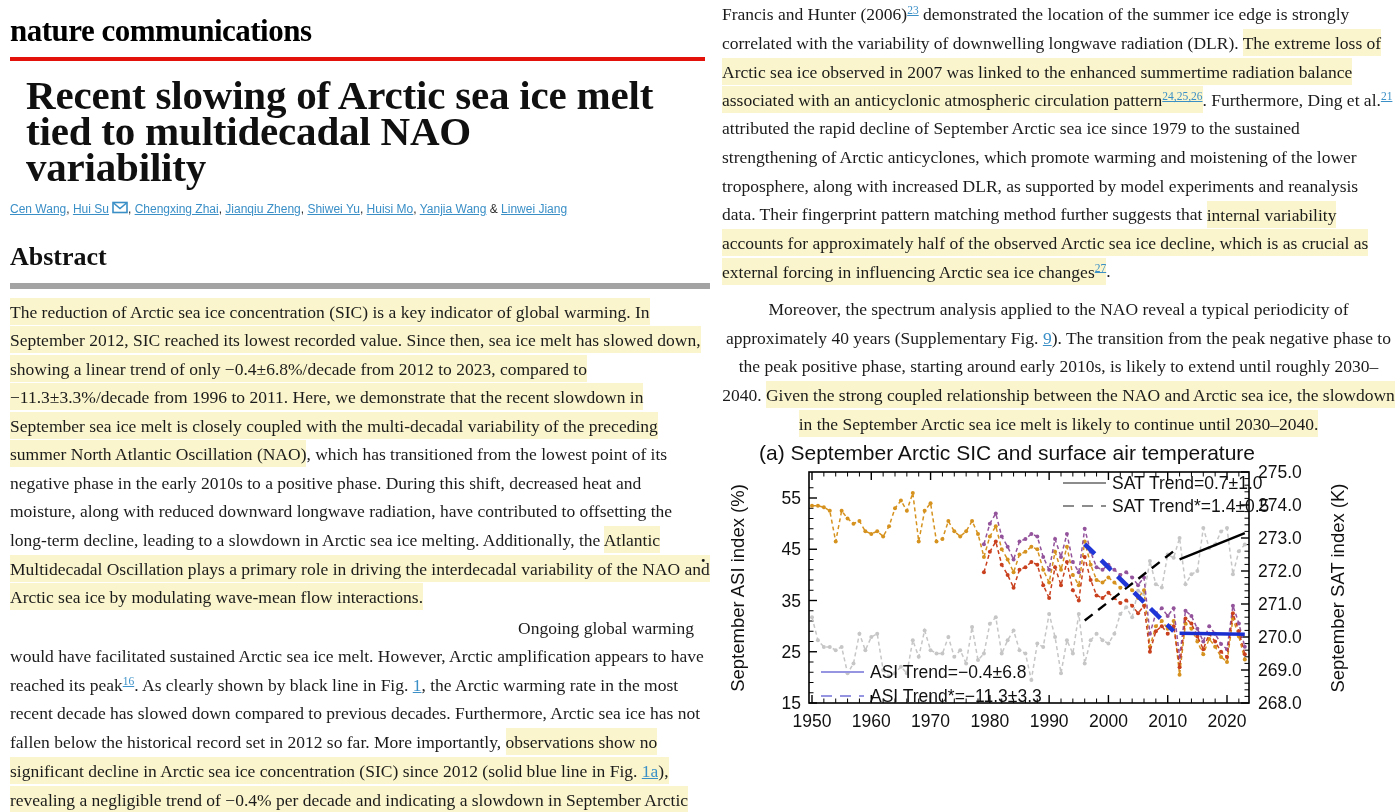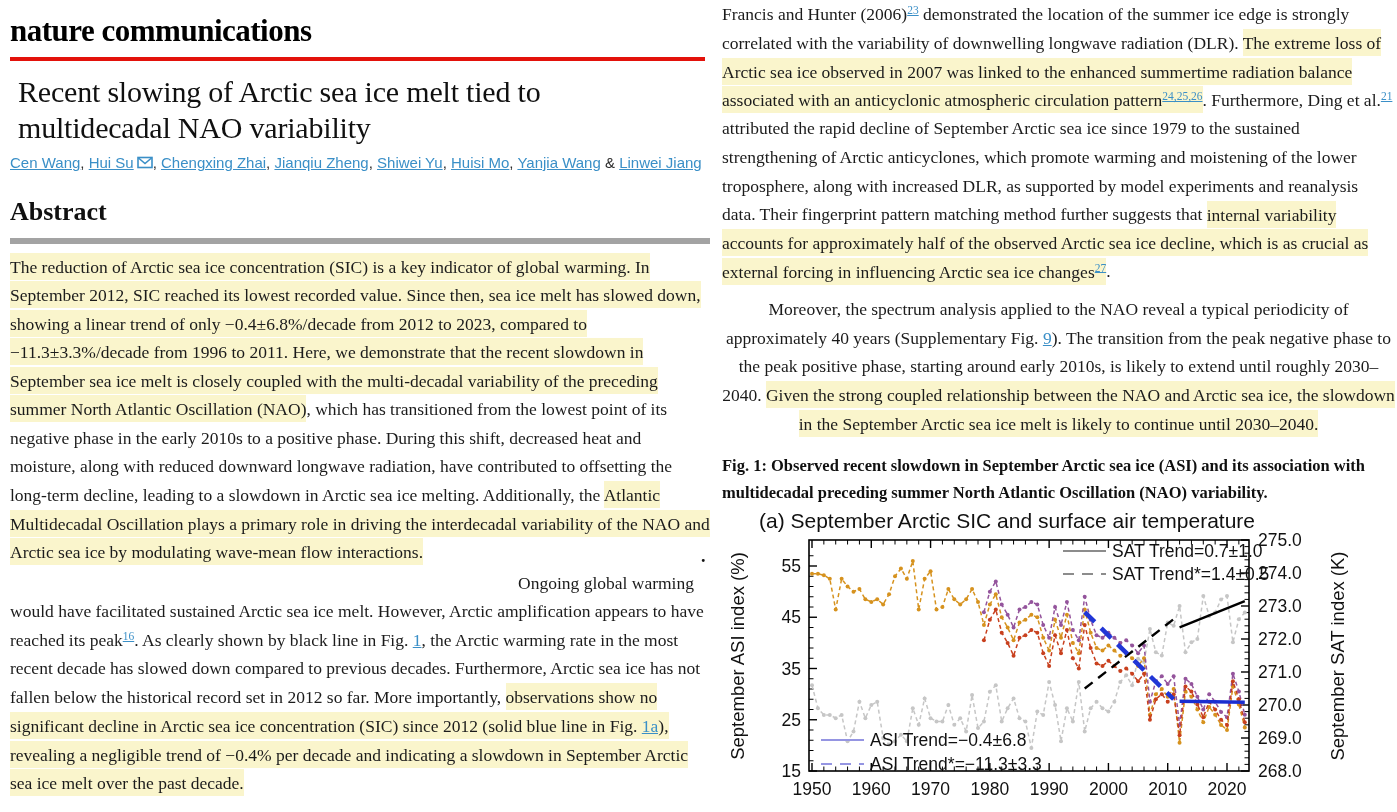--- a/index.html
+++ b/index.html
@@ -3,22 +3,22 @@
 <meta charset="utf-8">
 <style>
   :root { --accent:#e3120b; --link:#3a8fc7; --hl:#faf5cc; }
   html,body{margin:0;padding:0}
   body{width:1397px;height:812px;overflow:hidden;background:#fff;position:relative;
        font-family:"Liberation Serif",serif;color:#1b1b1b;}
   .col-left{position:absolute;left:10px;top:0;width:700px;}
   .col-right{position:absolute;left:722px;top:0;width:673px;}
   .masthead{font-weight:bold;font-size:31px;letter-spacing:-0.5px;color:#000;margin-top:13px;}
   .rule{height:4px;background:var(--accent);margin:8px 0 13px 0;width:695px;}
-  h1{font-size:30px;line-height:36px;margin:8px;width:630px;font-weight:normal;color:#101010;letter-spacing:-0.2px;}
-  .authors{font-family:"Liberation Sans",sans-serif;font-size:15px;margin-top:8px;color:#2b2b2b;}
+  h1{font-size:41px;line-height:36px;margin:16px;width:630px;font-weight:bold;color:#101010;letter-spacing:-0.2px;}
+  .authors{font-family:"Liberation Sans",sans-serif;font-size:12px;margin-top:8px;color:#2b2b2b;}
   .authors a{color:var(--link);text-decoration:underline;cursor:pointer;}
   .email-icon svg{vertical-align:-1px;margin-left:3px;}
   .meta-row{display:flex;justify-content:space-between;font-family:"Liberation Sans",sans-serif;
             font-size:16px;margin-top:6px;color:#222;width:700px;}
   .jlink{font-style:italic;color:var(--link);text-decoration:underline;cursor:pointer;}
   .vol{margin-left:6px;font-weight:bold;color:#111;}
   h2{font-size:26px;margin:26px 0 0 0;padding-bottom:11px;border-bottom:6px solid #a3a3a3;color:#101010;}
   .body-text{font-size:17.5px;line-height:28.6px;margin:8px 0 0 0;color:#1b1b1b;text-align:left;}
   .intro{margin-top:2px;}
   .col-right .first{margin-top:0;}
@@ -44,21 +44,20 @@
   <h2>Abstract</h2>
   <p class="body-text"><mark><span>The reduction of Arctic sea ice concentration (SIC) is a key indicator of global warming. In September 2012, SIC reached its lowest recorded value. Since then, sea ice melt has slowed down, showing a linear trend of only −0.4±6.8%/decade from 2012 to 2023, compared to −11.3±3.3%/decade from 1996 to 2011. Here, we demonstrate that the recent slowdown in September sea ice melt is closely coupled with the multi-decadal variability of the preceding summer North Atlantic Oscillation (NAO)</span></mark><span>, which has transitioned from the lowest point of its negative phase in the early 2010s to a positive phase. During this shift, decreased heat and moisture, along with reduced downward longwave radiation, have contributed to offsetting the long-term decline, leading to a slowdown in Arctic sea ice melting. Additionally, the </span><mark><span>Atlantic Multidecadal Oscillation plays a primary role in driving the interdecadal variability of the NAO and Arctic sea ice by modulating wave-mean flow interactions.</span></mark></p>
   <p class="body-text intro"><span style="display: inline-block; width: 508px;"></span><span>Ongoing global warming would have facilitated sustained Arctic sea ice melt. However, Arctic amplification appears to have reached its peak</span><a class="sup">16</a><span>. As clearly shown by black line in Fig. </span><a>1</a><span>, the Arctic warming rate in the most recent decade has slowed down compared to previous decades. Furthermore, Arctic sea ice has not fallen below the historical record set in 2012 so far. More importantly, </span><mark><span>observations show no significant decline in Arctic sea ice concentration (SIC) since 2012 (solid blue line in Fig. </span></mark><mark><a>1a</a></mark><mark><span>), revealing a negligible trend of −0.4% per decade and indicating a slowdown in September Arctic sea ice melt over the past decade.</span></mark></p>
 </div>
 
 <span class="stray">.</span>
 
 <div class="col-right">
   <p class="body-text first"><span>Francis and Hunter (2006)</span><a class="sup">23</a><span> demonstrated the location of the summer ice edge is strongly correlated with the variability of downwelling longwave radiation (DLR). </span><mark><span>The extreme loss of Arctic sea ice observed in 2007 was linked to the enhanced summertime radiation balance associated with an anticyclonic atmospheric circulation pattern</span></mark><mark><a class="sup">24,25,26</a></mark><span>. Furthermore, Ding et al.</span><a class="sup">21</a><span> attributed the rapid decline of September Arctic sea ice since 1979 to the sustained strengthening of Arctic anticyclones, which promote warming and moistening of the lower troposphere, along with increased DLR, as supported by model experiments and reanalysis data. Their fingerprint pattern matching method further suggests that </span><mark><span>internal variability accounts for approximately half of the observed Arctic sea ice decline, which is as crucial as external forcing in influencing Arctic sea ice changes</span></mark><mark><a class="sup">27</a></mark><span>.</span></p>
   <p class="body-text second"><span>Moreover, the spectrum analysis applied to the NAO reveal a typical periodicity of approximately 40 years (Supplementary Fig. </span><a>9</a><span>). The transition from the peak negative phase to the peak positive phase, starting around early 2010s, is likely to extend until roughly 2030–2040. </span><mark><span>Given the strong coupled relationship between the NAO and Arctic sea ice, the slowdown in the September Arctic sea ice melt is likely to continue until 2030–2040.</span></mark></p>
-  <p class="fig-caption">Fig. 1: Observed recent slowdown in September Arctic sea ice (ASI) and its association with multidecadal preceding summer North Atlantic Oscillation (NAO) variability.</p>
   <svg id="chart" width="675" height="300" viewBox="0 0 675 300">
       <text x="285" y="20" font-size="21" text-anchor="middle" fill="#111" font-family="&quot;Liberation Sans&quot;, sans-serif">(a) September Arctic SIC and surface air temperature</text>
       <rect x="87" y="32" width="440" height="231" fill="none" stroke="#000" stroke-width="1.6"></rect>
       <line x1="90" y1="263" x2="90" y2="255" stroke="#000" stroke-width="1.4"></line>
       <line x1="90" y1="32" x2="90" y2="40" stroke="#000" stroke-width="1.4"></line>
       <line x1="101.85714285714286" y1="263" x2="101.85714285714286" y2="258.5" stroke="#000" stroke-width="1"></line>
       <line x1="101.85714285714286" y1="32" x2="101.85714285714286" y2="36.5" stroke="#000" stroke-width="1"></line>
       <line x1="113.71428571428572" y1="263" x2="113.71428571428572" y2="258.5" stroke="#000" stroke-width="1"></line>
       <line x1="113.71428571428572" y1="32" x2="113.71428571428572" y2="36.5" stroke="#000" stroke-width="1"></line>
       <line x1="125.57142857142857" y1="263" x2="125.57142857142857" y2="258.5" stroke="#000" stroke-width="1"></line>

